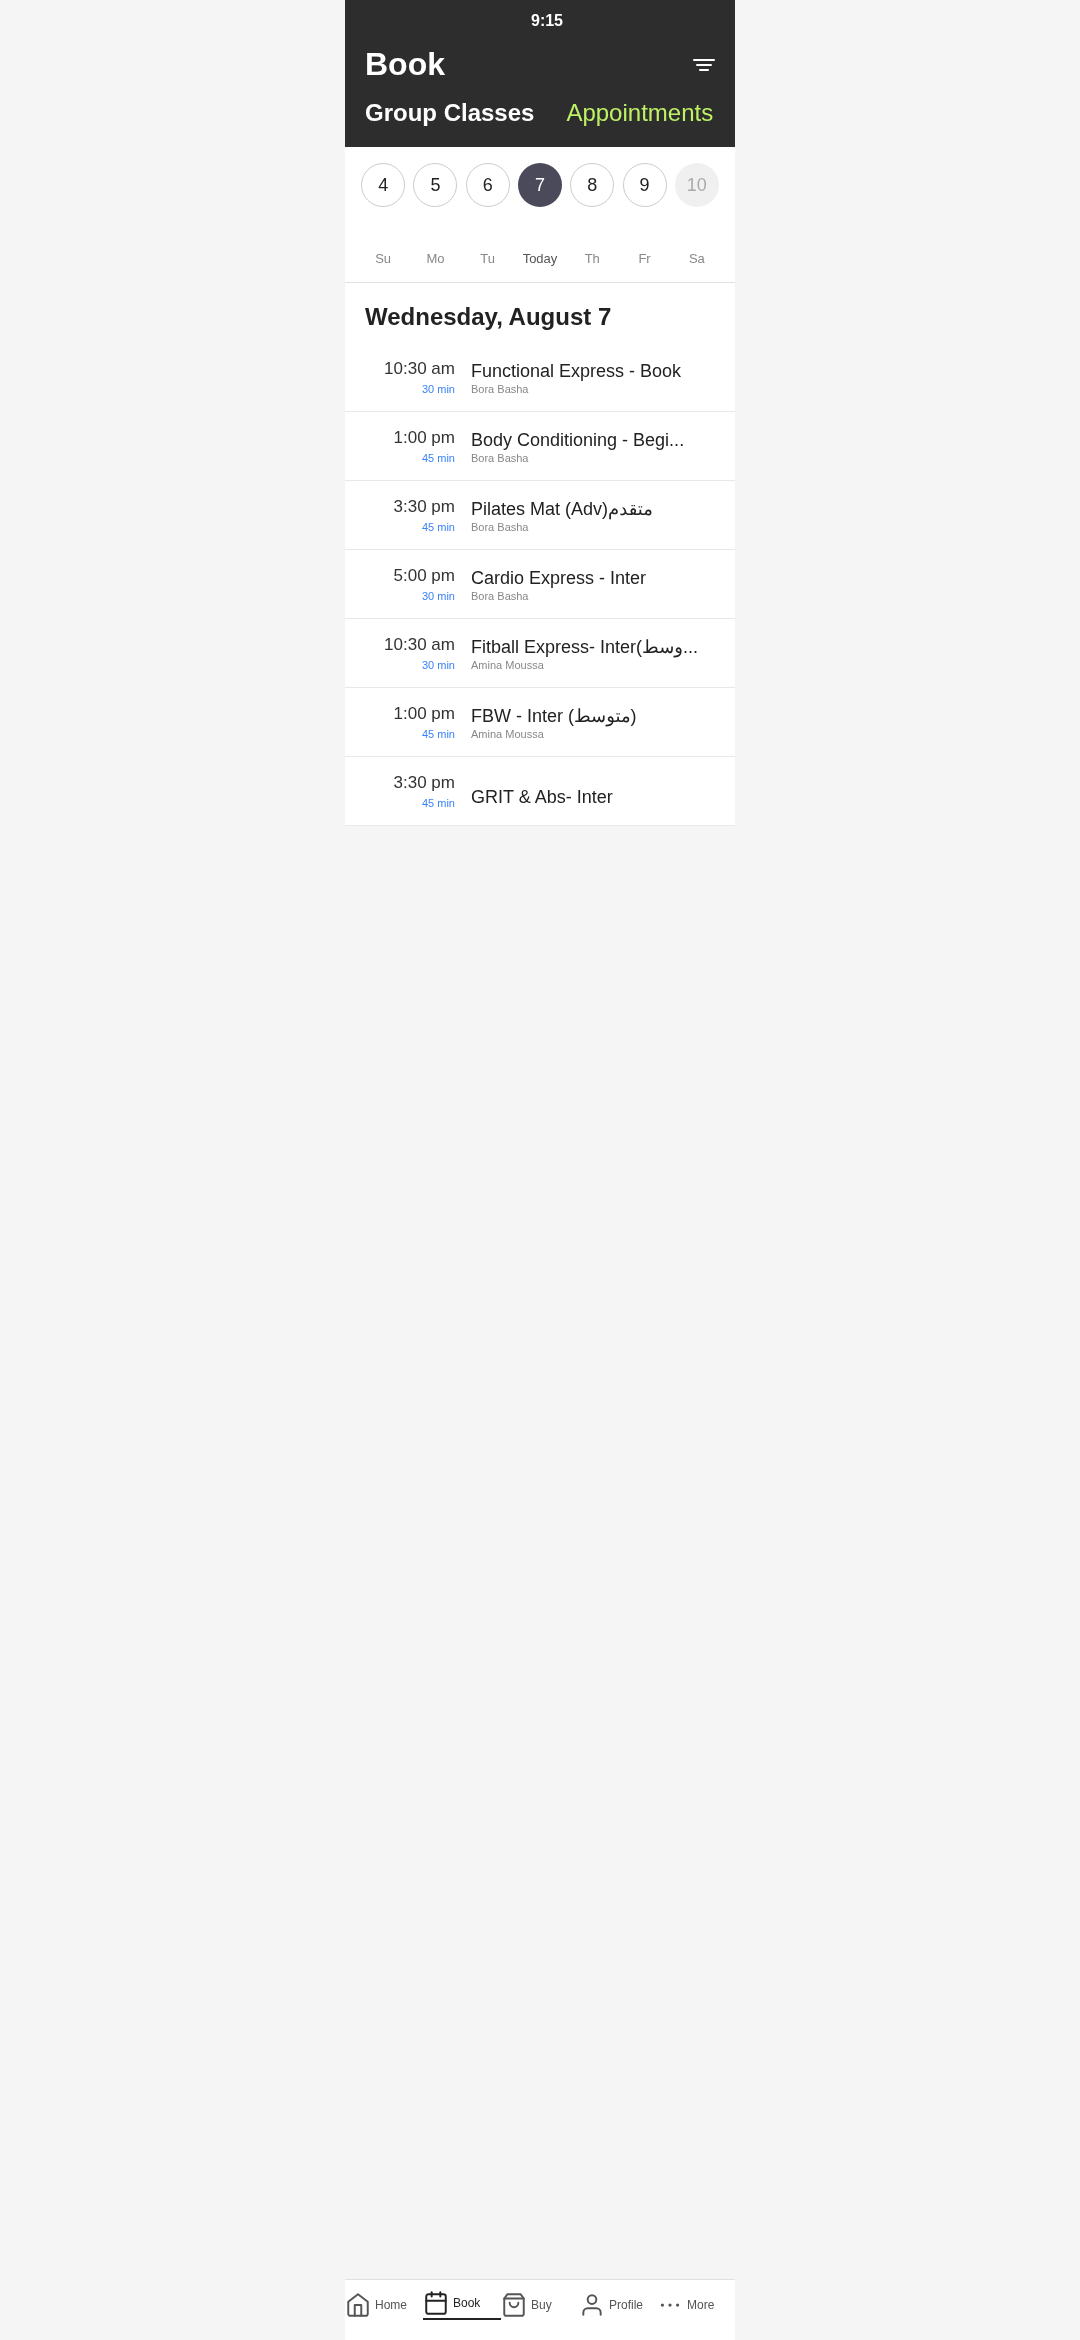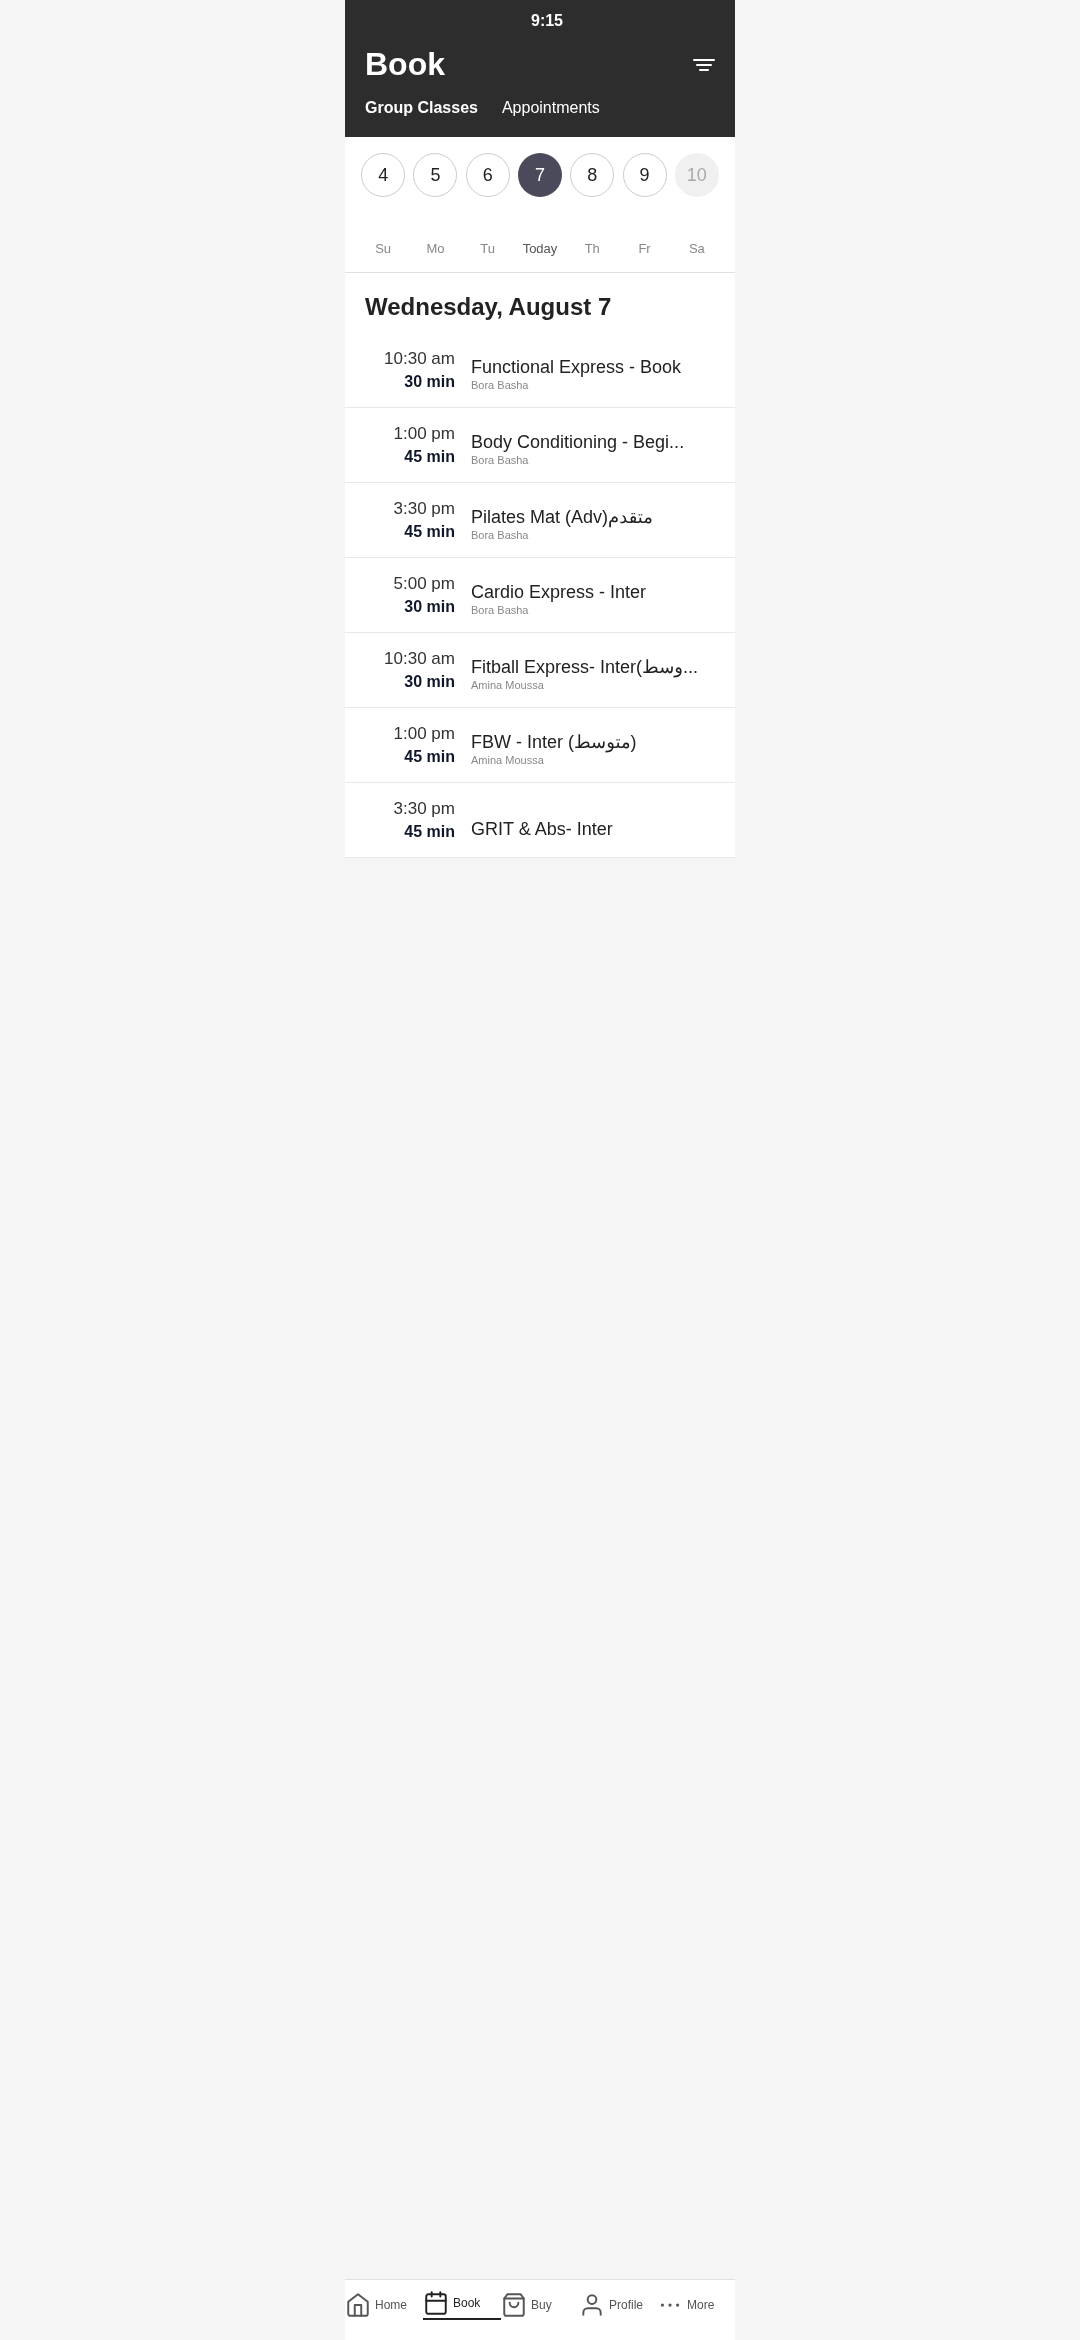--- a/index.html
+++ b/index.html
@@ -51,32 +51,33 @@
 
     
     .tab-bar {
       background: #2d2d2d;
       display: flex;
       padding: 0 20px 16px;
       gap: 24px;
     }
 
     .tab-item {
-      font-size: 16px;
+      font-size: 24px;
       padding-bottom: 4px;
       cursor: pointer;
     }
 
     .tab-item.active {
       color: #ffffff;
       font-weight: 600;
     }
 
     .tab-item.inactive {
-      color: #ffffff;
+      color: #bef264;
+      margin-left: 8px;
     }
 
     
     .calendar-strip {
       background: #ffffff;
       padding: 16px 12px;
       display: flex;
       justify-content: space-around;
       align-items: center;
       border-bottom: 1px solid #e0e0e0;
@@ -157,24 +158,23 @@
       text-align: right;
     }
 
     .class-time-main {
       font-size: 17px;
       color: #333333;
       font-weight: 400;
     }
 
     .class-time-duration {
-      font-size: 16px;
-      color: #0f172a;
+      font-size: 11px;
+      color: #3b82f6;
       margin-top: 4px;
-      font-weight: bold;
     }
 
     .class-info {
       flex: 1;
     }
 
     .class-name {
       font-size: 18px;
       color: #222222;
       font-weight: 400;

